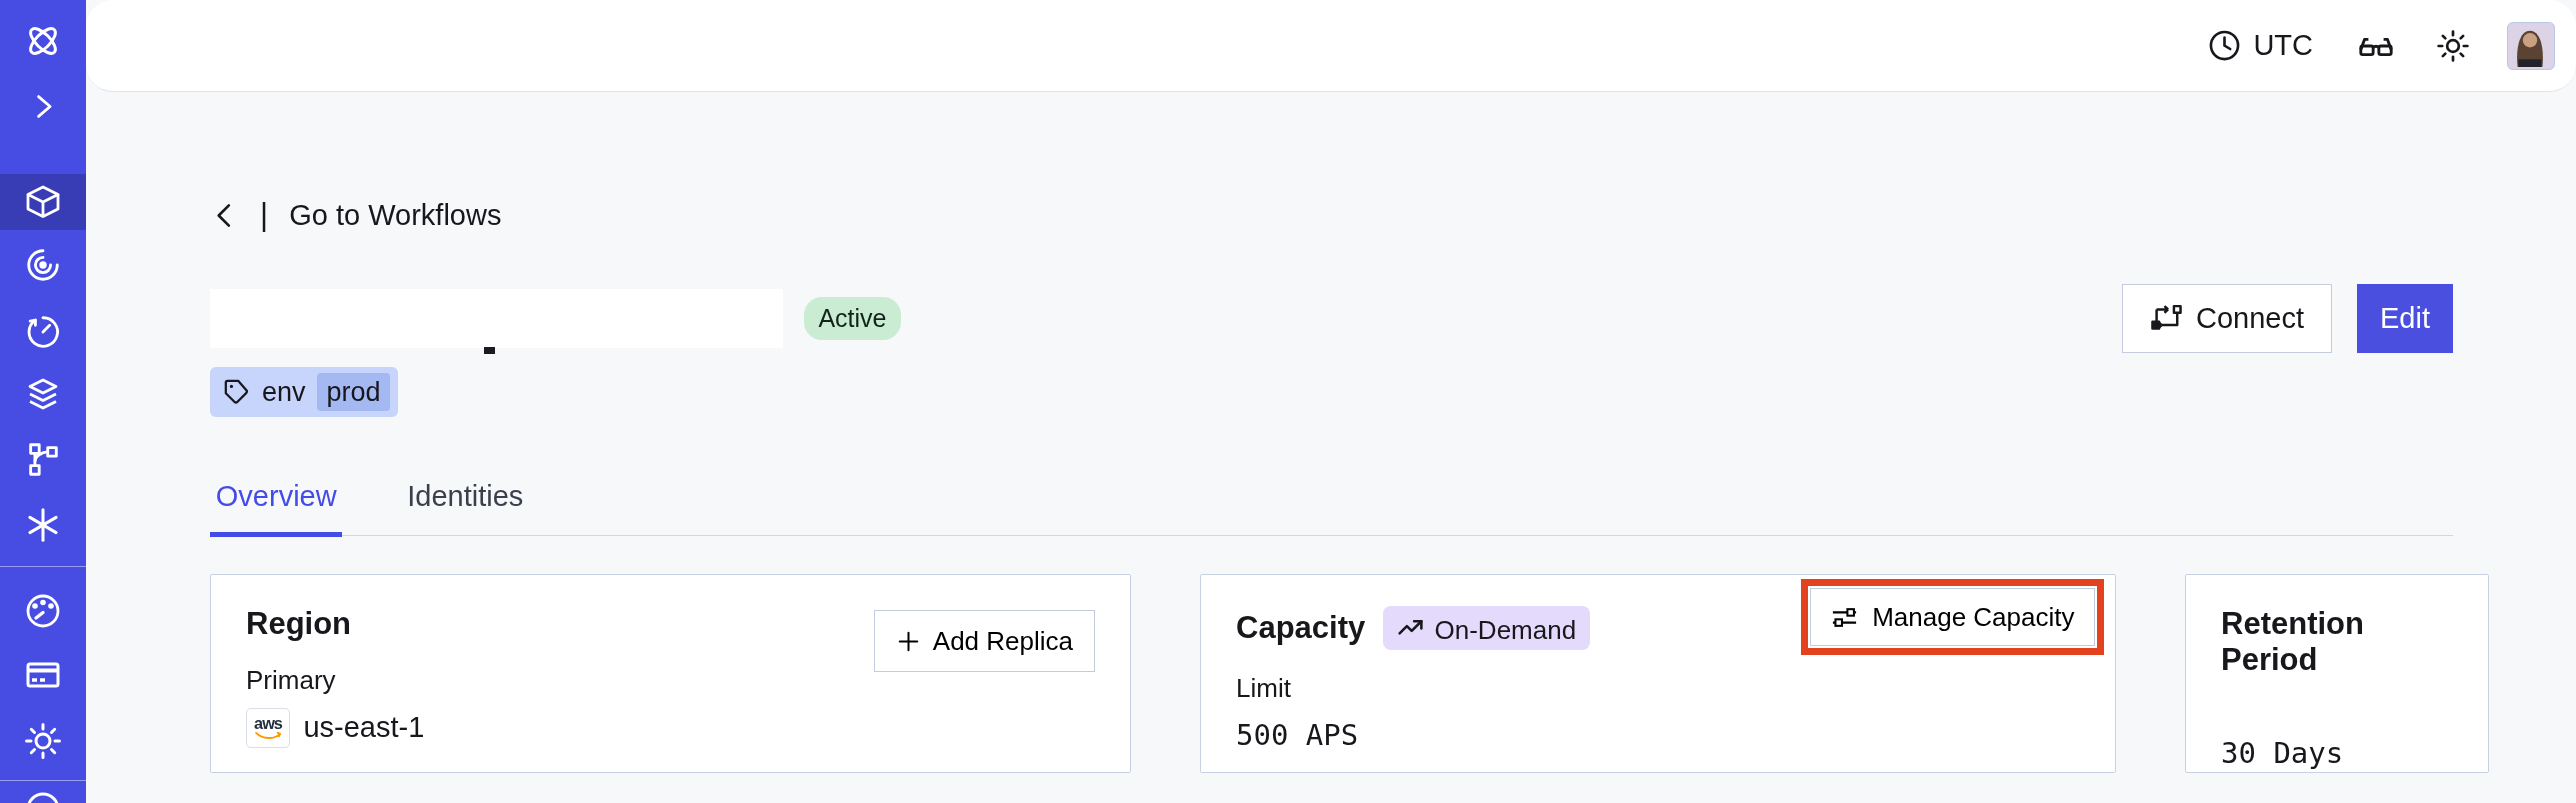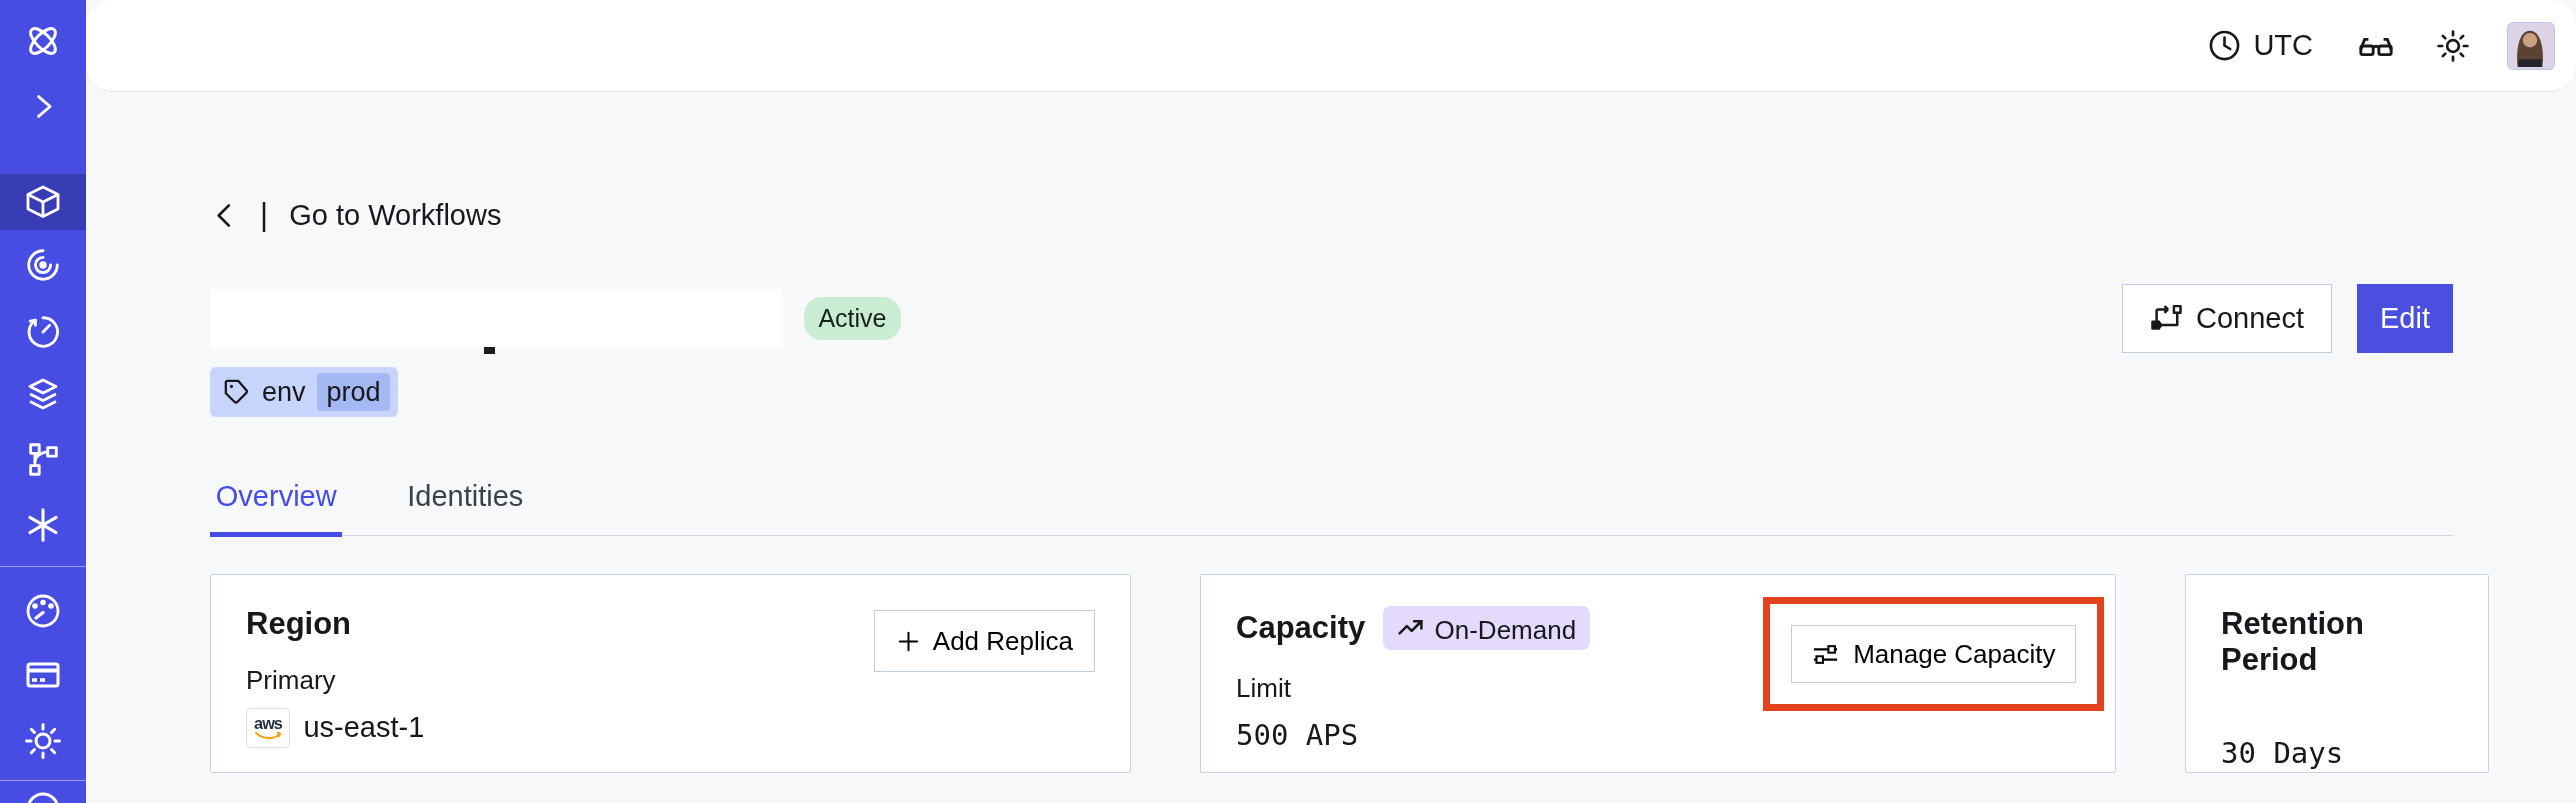--- a/index.html
+++ b/index.html
@@ -88,21 +88,21 @@
     display:inline-flex;align-items:flex-end;gap:9.6px;background:#E4DAFB;color:#17171c;
     font-size:26px;padding:7.7px 13.4px;border-radius:7.7px;line-height:1;
   }
 
   .card-btn{
     position:absolute;top:35px;right:35px;height:62px;font-size:26px;
     display:flex;align-items:center;gap:11.5px;padding:0 21px;background:#fff;
     border:1.9px solid #c3cbdc;box-sizing:border-box;cursor:pointer;
   }
   .highlight-box{
-    position:absolute;top:22px;right:11.5px;border:7.7px solid #E2421E;padding:21px;
+    position:absolute;top:4px;right:11.5px;border:7.7px solid #E2421E;padding:2px;
   }
   .highlight-box .card-btn-inner{
     position:static;height:58px;font-size:26px;display:flex;align-items:center;gap:13.4px;
     padding:0 19px;background:#fff;border:1.9px solid #c3cbdc;box-sizing:border-box;cursor:pointer;
   }
 
   .aws-chip{
     width:44px;height:40px;border:1.9px solid #d9dde6;border-radius:4.8px;box-sizing:border-box;
     display:flex;flex-direction:column;align-items:center;justify-content:center;background:#fff;
   }

